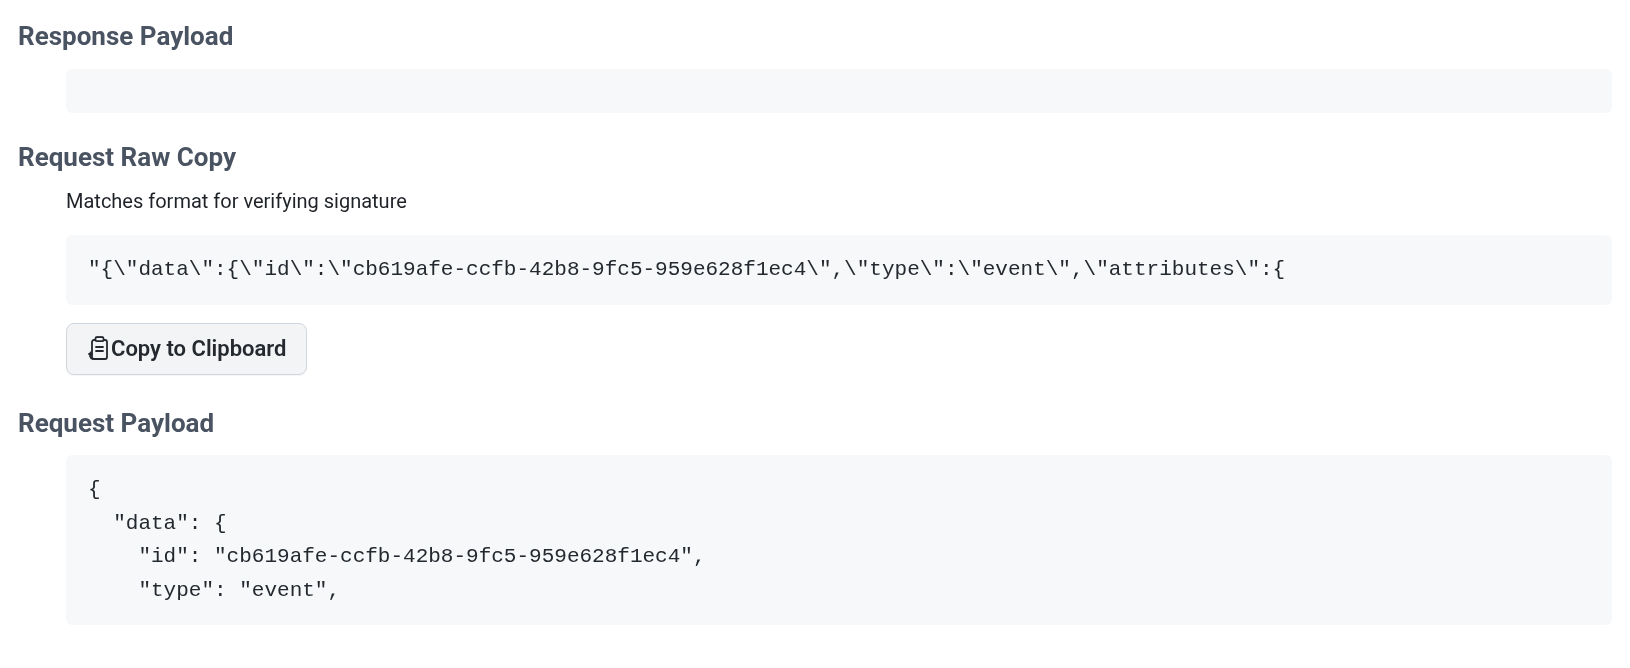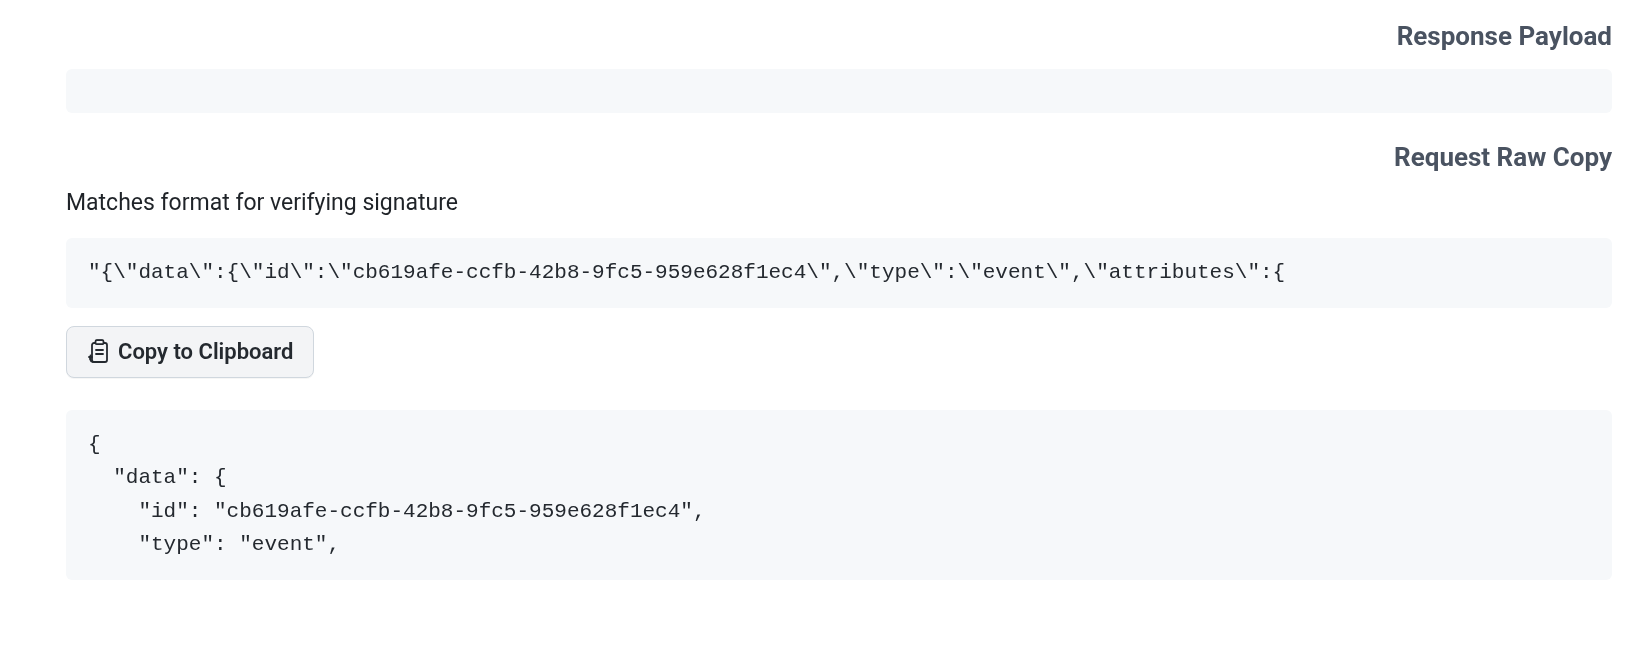--- a/index.html
+++ b/index.html
@@ -12,21 +12,20 @@
       background: #ffffff;
       color: #1f2937;
       padding: 20px 18px;
     }
     .section-heading {
       font-size: 26px;
       font-weight: 700;
       color: #4a5361;
       margin-bottom: 16px;
       line-height: 1.25;
-      text-align: right;
     }
     .indented {
       margin-left: 48px;
     }
     .code-block {
       background: #f6f8fa;
       border-radius: 6px;
       padding: 18px 22px;
       font-family: ui-monospace, SFMono-Regular, "SF Mono", Menlo, Consolas, "Liberation Mono", monospace;
       font-size: 21px;
@@ -34,29 +33,29 @@
       color: #24292f;
       white-space: pre;
       overflow-x: hidden;
       margin-bottom: 18px;
     }
     .code-block.empty {
       min-height: 44px;
       padding: 12px 22px;
     }
     .description {
-      font-size: 23px;
+      font-size: 20px;
       color: #1f2328;
       margin-bottom: 22px;
       font-weight: 400;
     }
     .copy-button {
       display: inline-flex;
       align-items: center;
-      gap: 7px;
+      gap: 0;
       background: #f3f4f6;
       border: 1px solid #d0d7de;
       border-radius: 8px;
       padding: 12px 20px;
       font-size: 22px;
       font-weight: 600;
       color: #24292f;
       cursor: pointer;
       font-family: inherit;
       box-shadow: 0 1px 0 rgba(27,31,36,0.04);
@@ -99,19 +98,20 @@
           <path d="M2 18 l3 0 M3.5 16.5 l0 3"></path>
           <path d="M3 20 a4 4 0 0 0 3 3"></path>
         </svg>
       </span>
       <span>Copy to Clipboard</span>
     </button>
   </div>
 </div>
 
 <div class="section">
+  <h2 class="section-heading">Request Payload</h2>
   <div class="indented">
     <div class="code-block">{
   "data": {
     "id": "cb619afe-ccfb-42b8-9fc5-959e628f1ec4",
     "type": "event",</div>
   </div>
 </div>
 
 </body></html>

